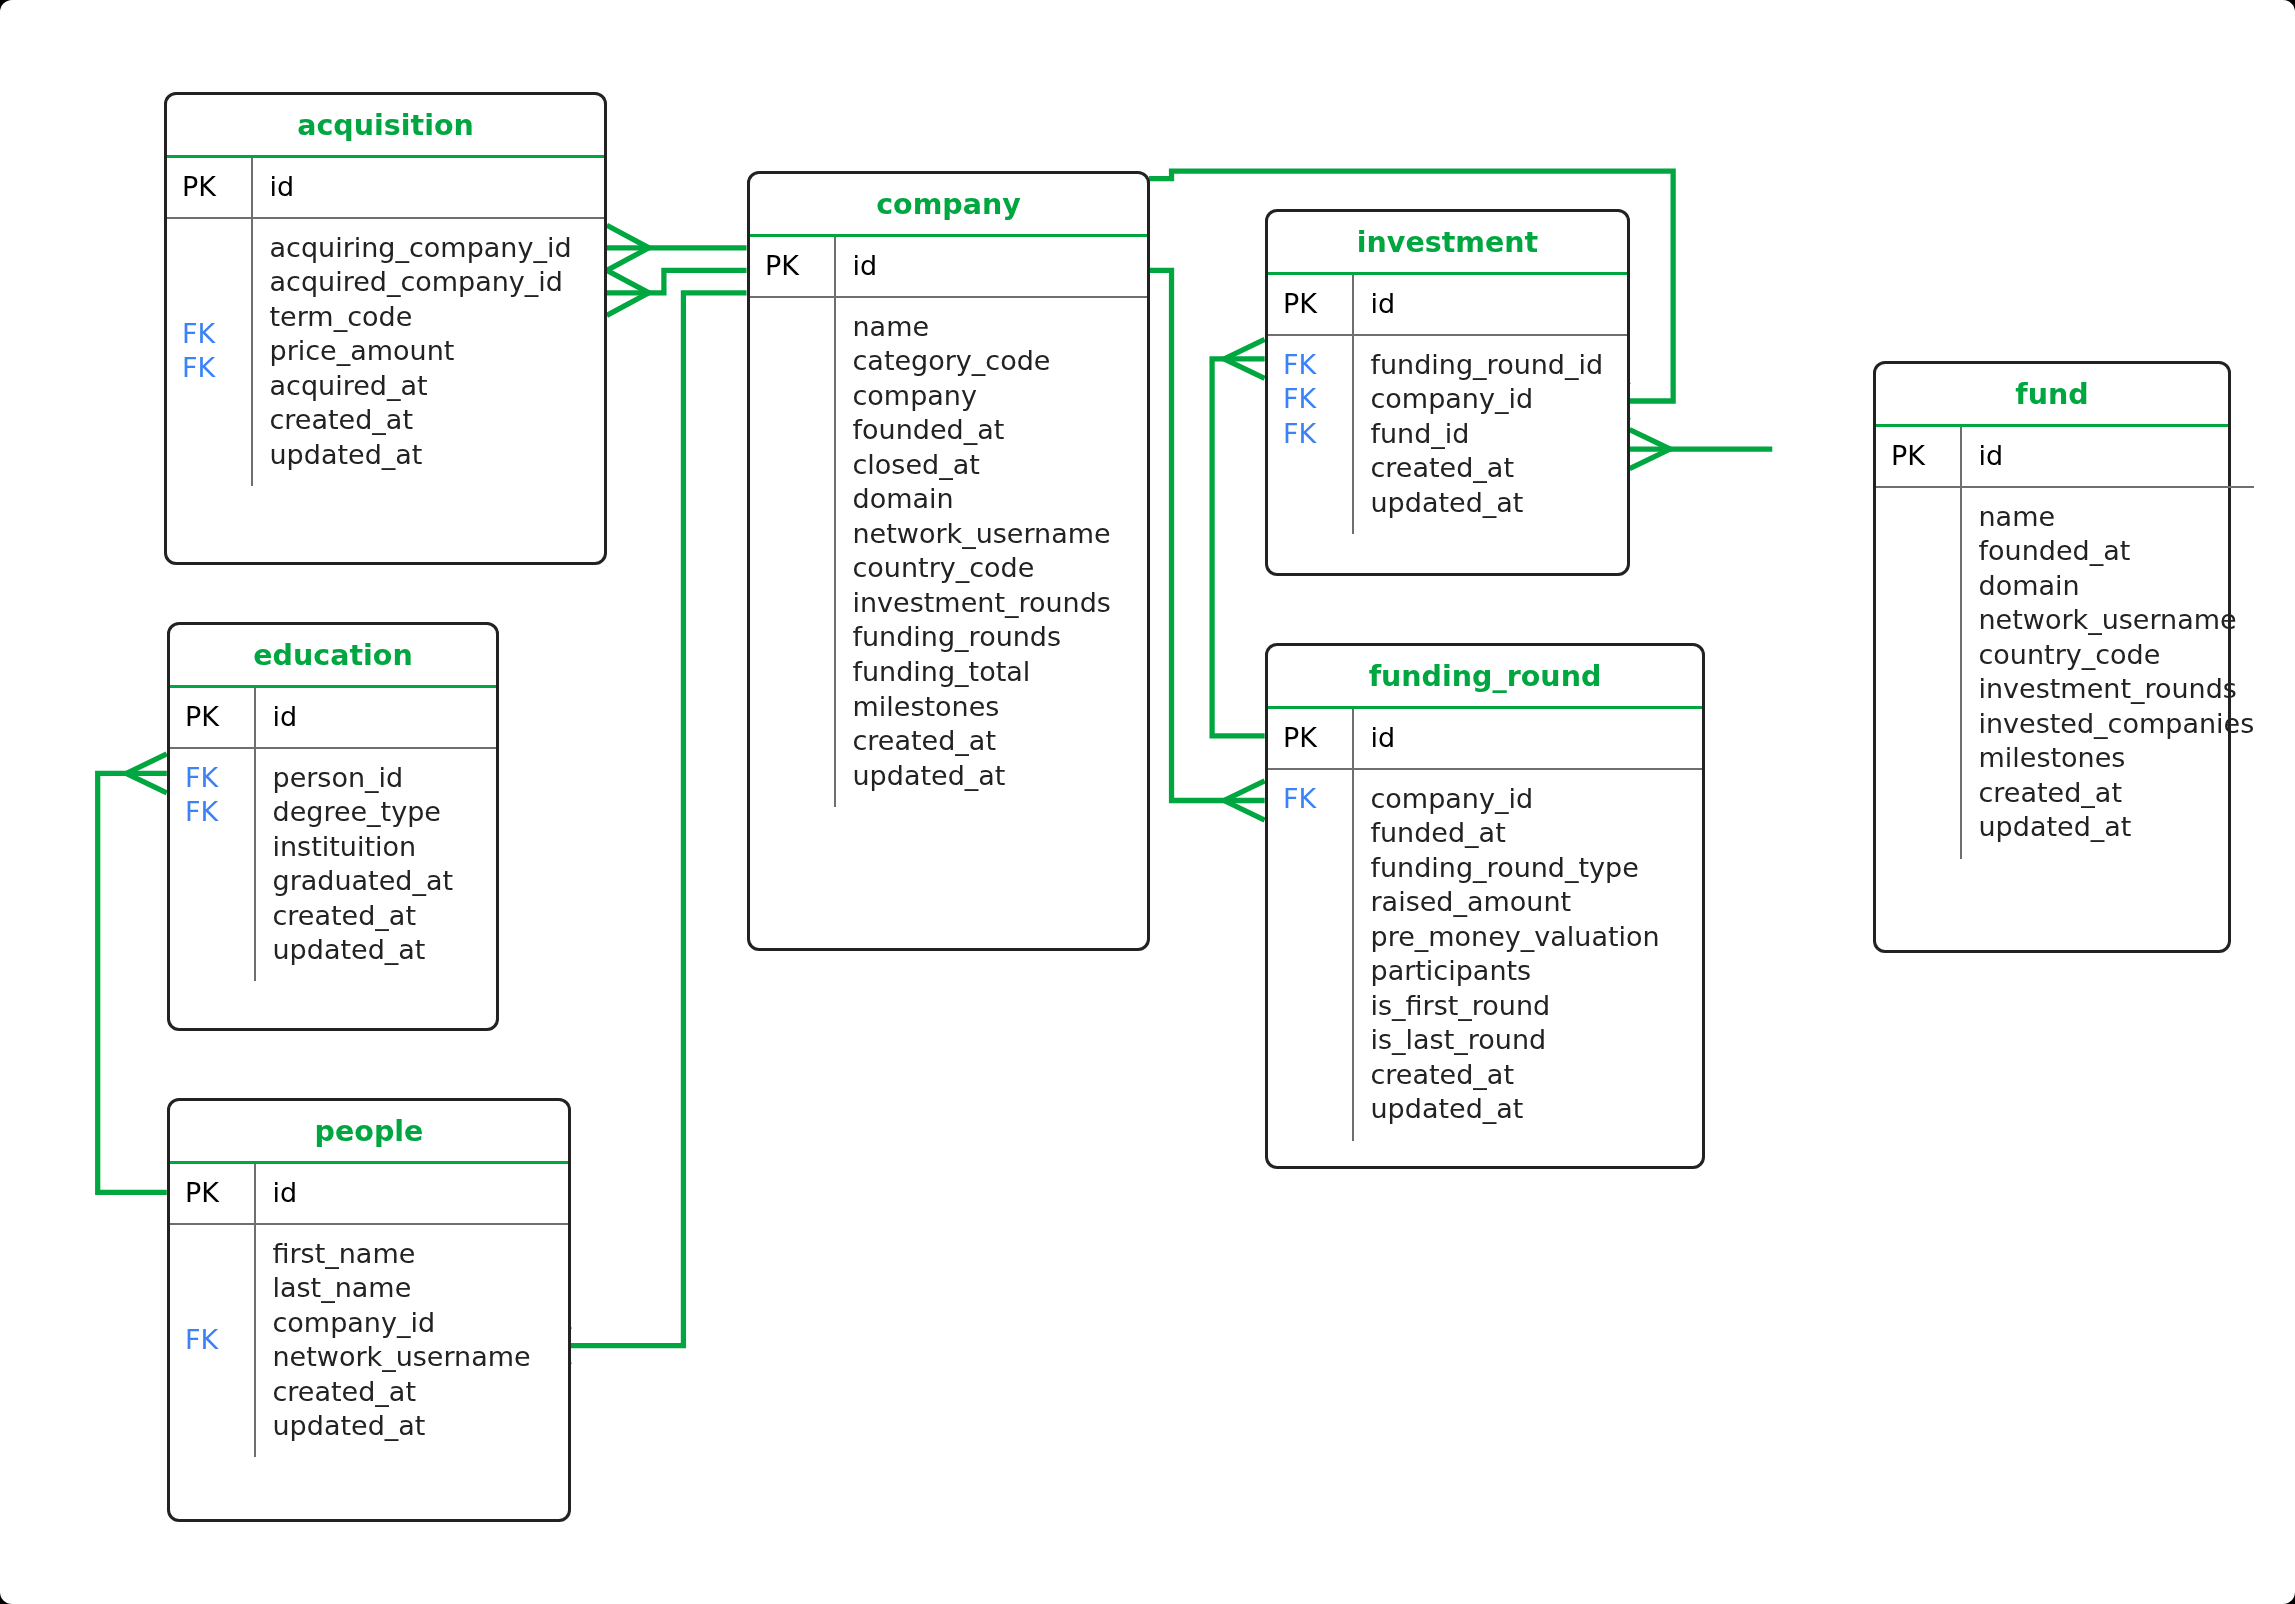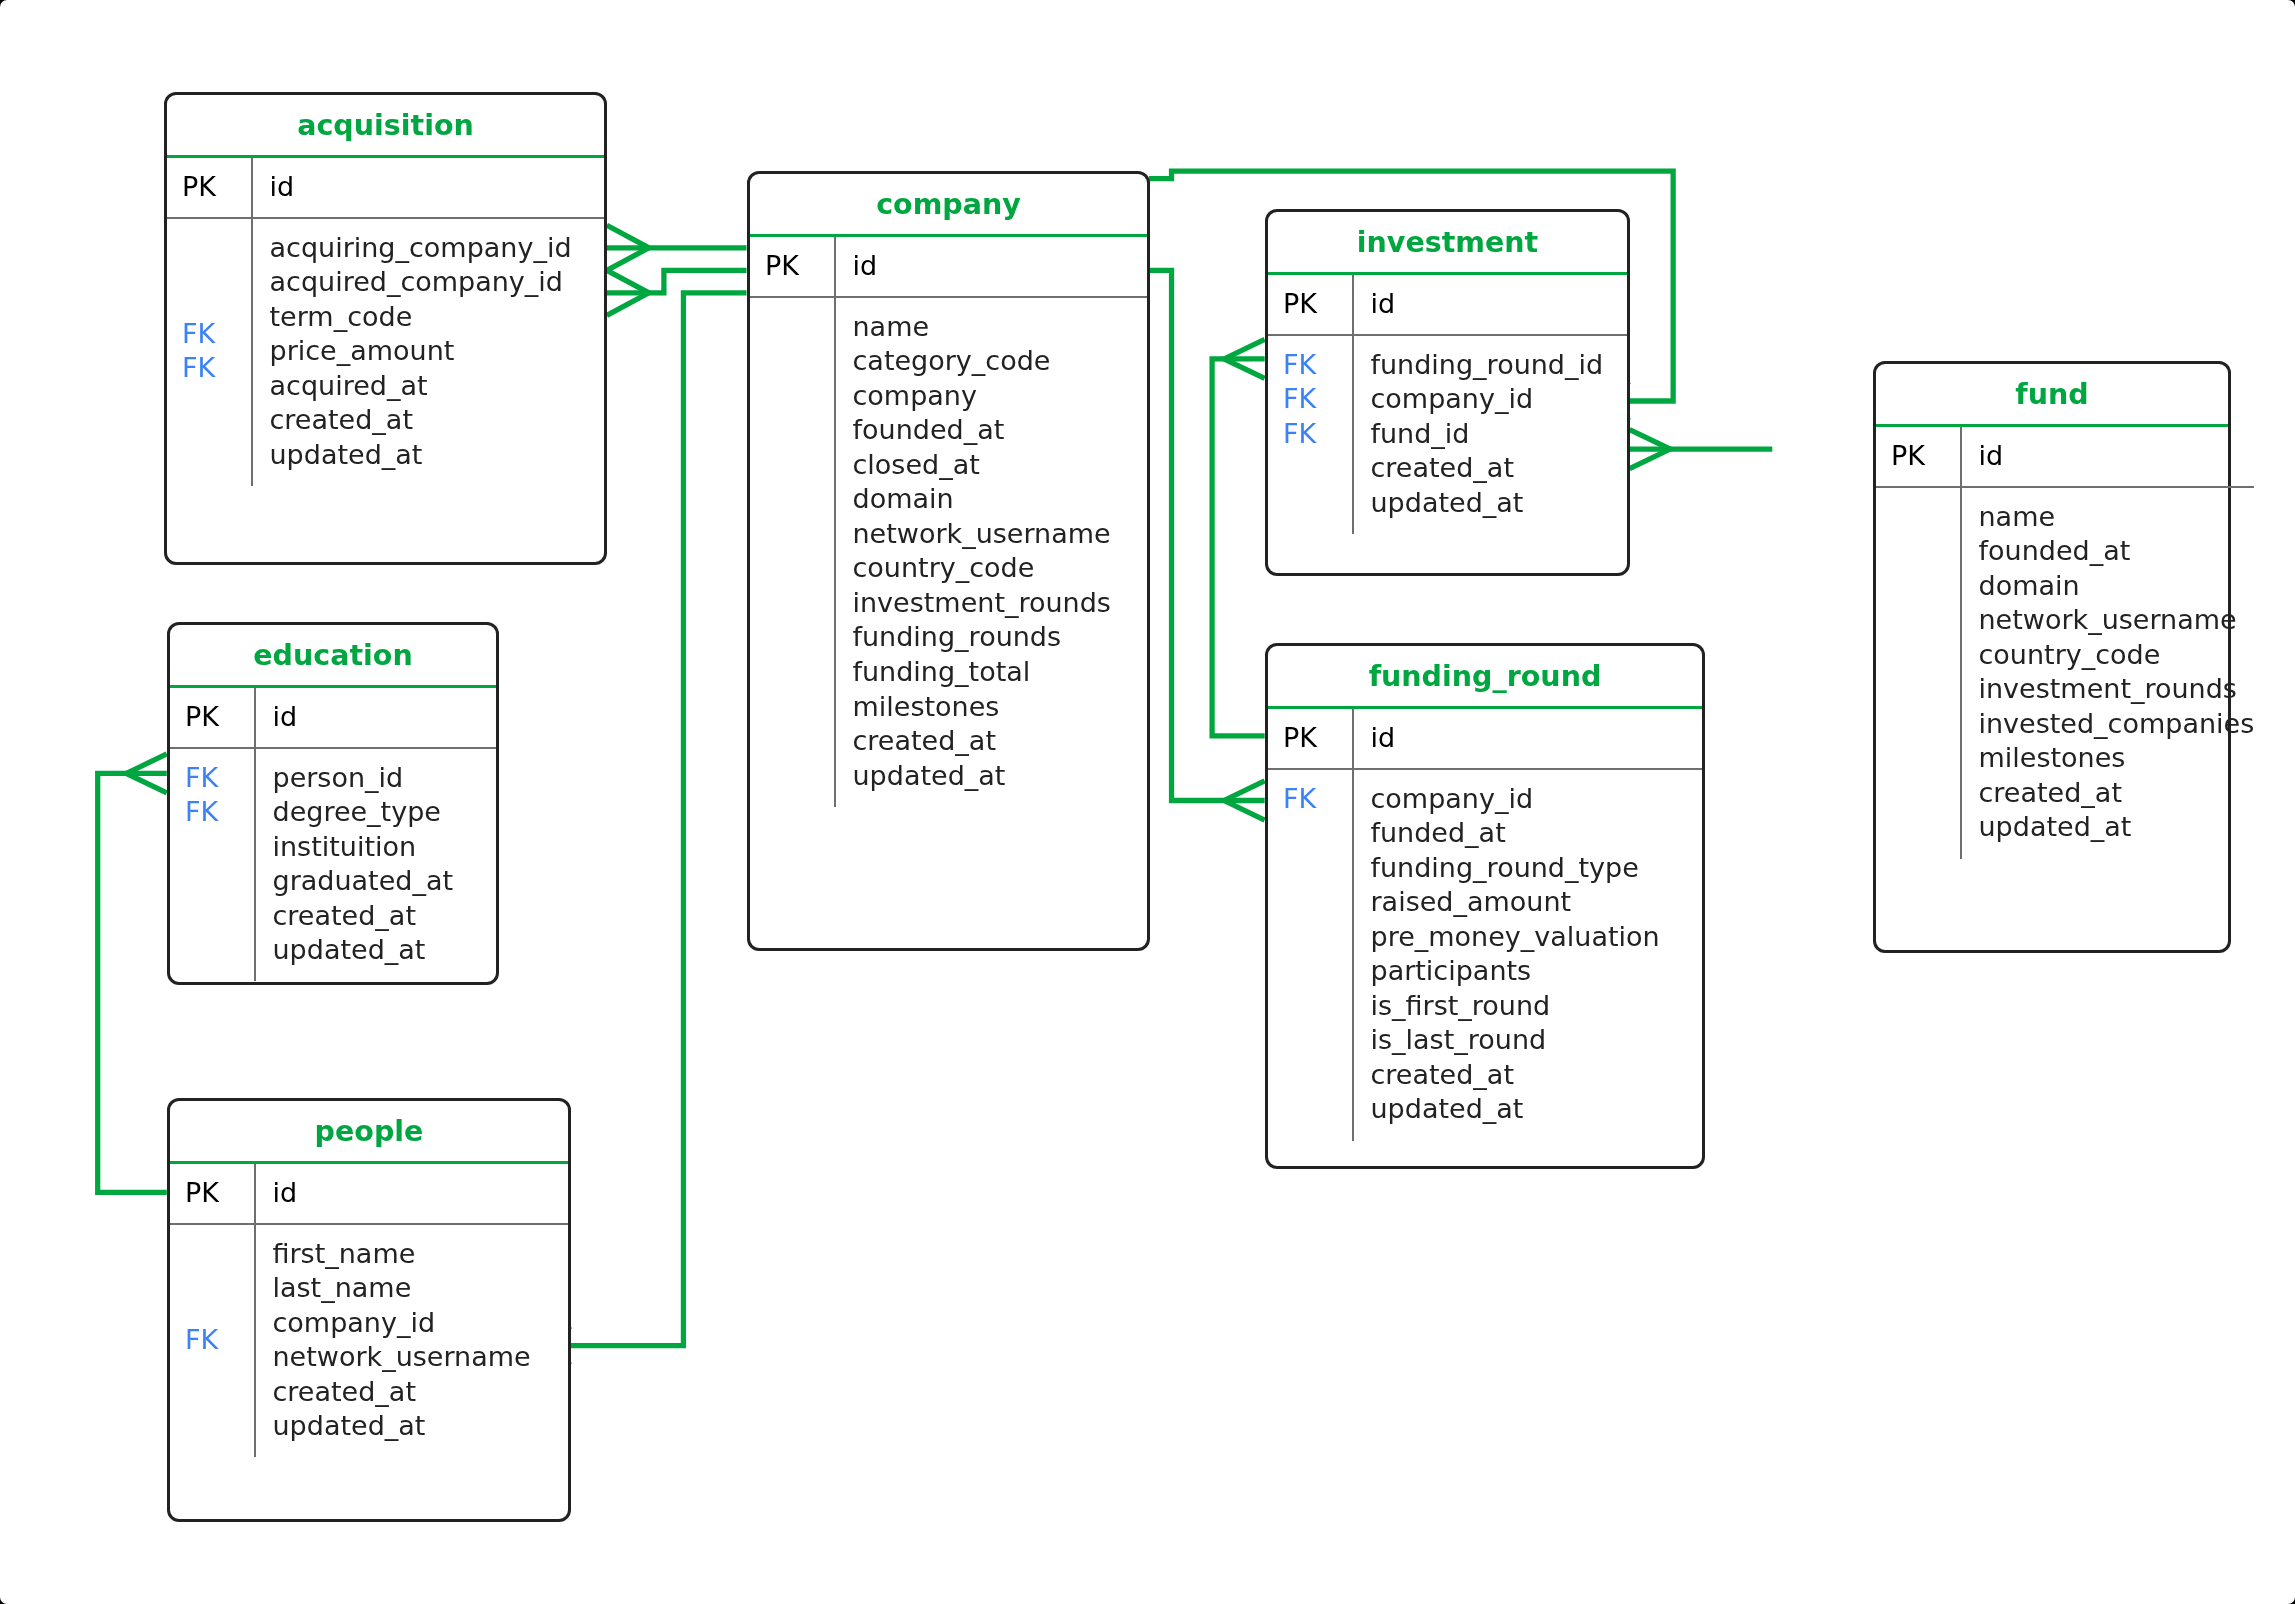--- a/index.html
+++ b/index.html
@@ -5,21 +5,21 @@
   html, body {
     margin: 0;
     padding: 0;
     background: #000000;
   }
   #page {
     position: relative;
     width: 2295px;
     height: 1604px;
     background: #ffffff;
-    border-radius: 7px;
+    border-radius: 12px;
     overflow: hidden;
     font-family: "DejaVu Sans", "Liberation Sans", sans-serif;
   }
   #connectors {
     position: absolute;
     left: 0; top: 0;
     width: 2295px;
     height: 1604px;
     pointer-events: none;
   }
@@ -226,21 +226,21 @@
         <div class="fline">pre_money_valuation</div>
         <div class="fline">participants</div>
         <div class="fline">is_first_round</div>
         <div class="fline">is_last_round</div>
         <div class="fline">created_at</div>
         <div class="fline">updated_at</div>
       </div>
     </div>
   </div>
 
-  <div class="entity" style="left:167px; top:622px; width:332px; height:363px;">
+  <div class="entity" style="left:167px; top:622px; width:332px; height:409px;">
     <div class="entity-title">education</div>
     <div class="grid" style="--keycol:86px;">
       <div class="cell-key sep-key">PK</div>
       <div class="cell-field sep-field">id</div>
       <div class="keys-col" style="justify-content:flex-start;">
         <div class="klabel">FK</div>
         <div class="klabel">FK</div>
       </div>
       <div class="fields-col">
         <div class="fline">person_id</div>

